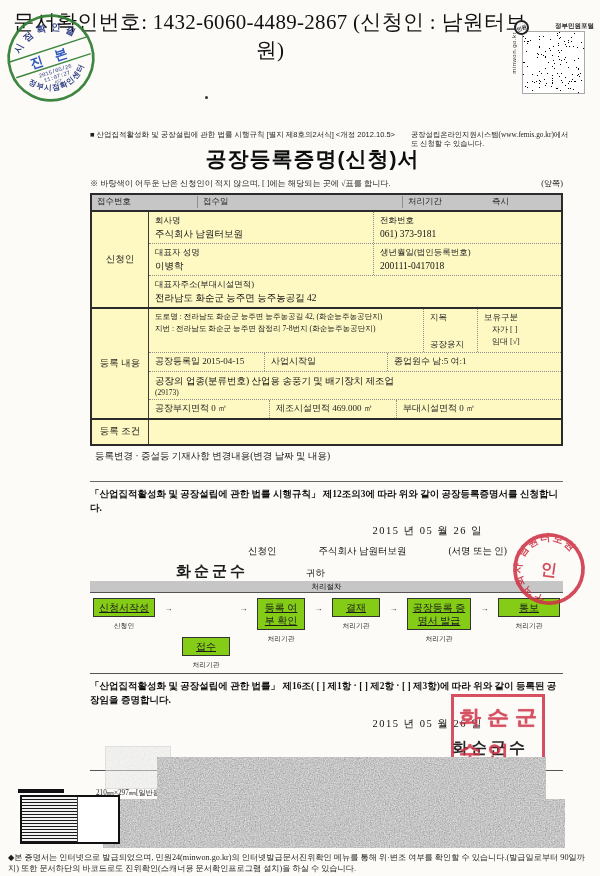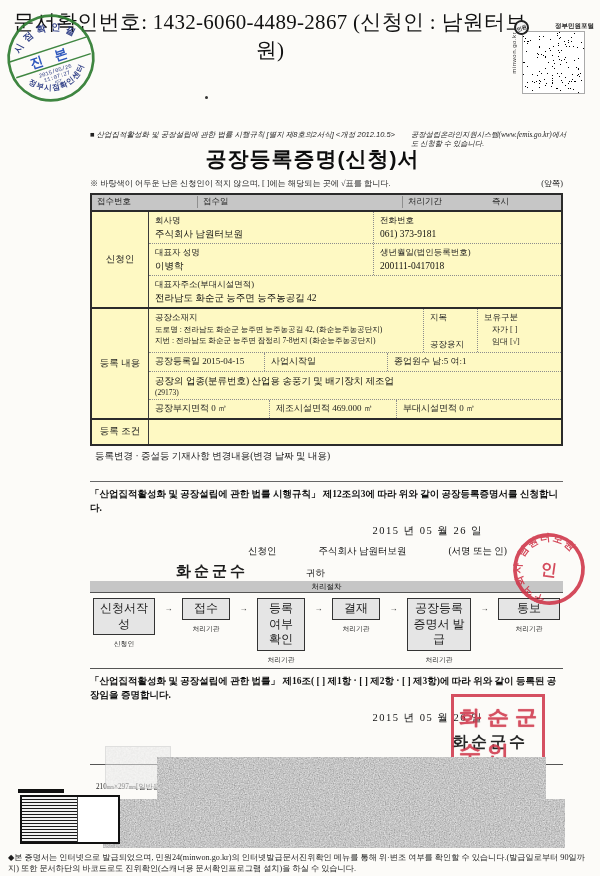--- a/index.html
+++ b/index.html
@@ -20,21 +20,21 @@
   .qr-label { position:absolute; right:2px; top:4px; font-family:"Liberation Sans","DejaVu Sans",sans-serif; font-size:6.5px; font-weight:bold; color:#222; }
   .qr-domain { position:absolute; left:1px; top:14px; font-family:"Liberation Sans","DejaVu Sans",sans-serif; font-size:6px; color:#333;
     writing-mode:vertical-rl; transform:rotate(180deg); letter-spacing:.5px; }
   .qr-noise { position:absolute; left:12px; top:13px; border:1px solid #aaa; }
   .qr-logo { position:absolute; left:4px; top:2px; width:15px; height:15px; border:2px solid #222; border-radius:50%;
     background:#f4f4f4; font-family:"Liberation Sans",sans-serif; font-size:5px; font-weight:bold; color:#222;
     display:flex; align-items:center; justify-content:center; transform:rotate(-20deg); }
 
   
   .form-area { position:absolute; left:90px; top:130px; width:473px; }
-  .rule-row { position:relative; font-size:7.5px; line-height:1.3;font-style:italic; }
+  .rule-row { position:relative; font-size:7.5px; line-height:1.3; }
   .rule-text { width:305px; font-family:"Liberation Sans","DejaVu Sans",sans-serif; color:#222; }
   .online-note { position:absolute; right:-6px; top:0; width:158px; font-size:7.3px; color:#222; }
   .form-title { text-align:center; padding-right:28px; margin-top:5px; font-family:"Liberation Sans","DejaVu Sans",sans-serif;
     font-size:21px; font-weight:bold; letter-spacing:1px; color:#0d0d0d; }
   .fill-row { display:flex; justify-content:space-between; margin-top:5px; font-size:8.2px; color:#222; }
 
   
   .tbl { margin-top:4px; border:2px solid #2b2b2b; background:#fef9c3; }
   .thead { display:flex; background:#c6c6c6; border-bottom:2px solid #2b2b2b; font-size:8.5px; height:17px; align-items:center; }
   .thead > div { padding:0 5px; }
@@ -76,23 +76,23 @@
   .docs-label { width:57px; display:flex; align-items:center; justify-content:center; font-size:8.5px; }
   .docs-main { flex:1; border-left:1px solid #444; padding:6px 8px; font-size:9.5px; letter-spacing:2px; }
   .docs-fee { width:123px; border-left:1px solid #444; display:flex; flex-direction:column; justify-content:space-between; padding:2px 5px; }
   .fee-label { text-align:center; font-size:8.2px; }
   .fee-unit { text-align:right; font-size:8.5px; }
 
   .proc-bar { background:#c6c6c6; border-bottom:1px solid #555; height:12px; display:flex; align-items:center; justify-content:center;
     font-size:7.5px; color:#111; }
   .flow { display:flex; align-items:flex-start; justify-content:space-between; padding:5px 3px 3px; border-bottom:1px solid #555; }
   .step { display:flex; flex-direction:column; align-items:center; }
-  .step-box { border:1px solid #333; background:#e5e5e5; font-size:12px; padding:2px 4px; text-align:center; line-height:1.3;
-    display:flex; align-items:center; justify-content:center; min-height:14px; }
-  .wbox1{width:62px;} .wbox2{width:48px;} .wbox3{width:48px;} .wbox4{width:48px;} .wbox5{width:64px;} .wbox6{width:62px;}
+  .step-box { border:1px solid #333; background:#84cc16; font-size:10px; padding:2px 4px; text-align:center; line-height:1.3;
+    display:flex; align-items:center; justify-content:center; min-height:14px;text-decoration:underline; }
+  .wbox1{width:62px;} .wbox2{width:48px;margin-top:39px;} .wbox3{width:48px;} .wbox4{width:48px;} .wbox5{width:64px;} .wbox6{width:62px;}
   .step-actor { margin-top:4px; font-size:6.8px; color:#222; }
   .arrow { font-size:8px; color:#333; margin-top:6px; }
 
   .hr-line { margin-top:11px; border-top:1.5px solid #555; }
   .paper-spec { margin-top:17px; padding-left:6px; font-size:7.2px; color:#222; }
 
   
   .company-seal { position:absolute; left:512px; top:524px; width:74px; height:90px; opacity:.88; transform:rotate(8deg); }
   .official-seal { position:absolute; left:451px; top:694px; width:94px; height:80px; border:3.5px solid #cf3347; opacity:.85;
     display:grid; grid-template-columns:repeat(3,1fr); grid-template-rows:repeat(2,1fr); padding:2px; background:rgba(255,255,255,.05); }
@@ -211,21 +211,20 @@
             </div>
           </div>
         </div>
       </div>
 
       <div class="section">
         <div class="sec-label">등록 내용</div>
         <div class="sec-body">
           <div class="row">
             <div class="cell w274">
-              <div class="clabel">공장소재지</div>
               <div class="addr-line">도로명 : 전라남도 화순군 능주면 능주농공길 42, (화순능주농공단지)</div>
               <div class="addr-line">지번 : 전라남도 화순군 능주면 잠정리 7-8번지 (화순능주농공단지)</div>
             </div>
             <div class="cell w54">
               <div class="clabel">지목</div>
               <div class="clabel" style="margin-top:14px;">공장용지</div>
             </div>
             <div class="cell flex1">
               <div class="clabel">보유구분</div>
               <div class="small-opt" style="padding-left:8px;">자가 [ ]</div>

